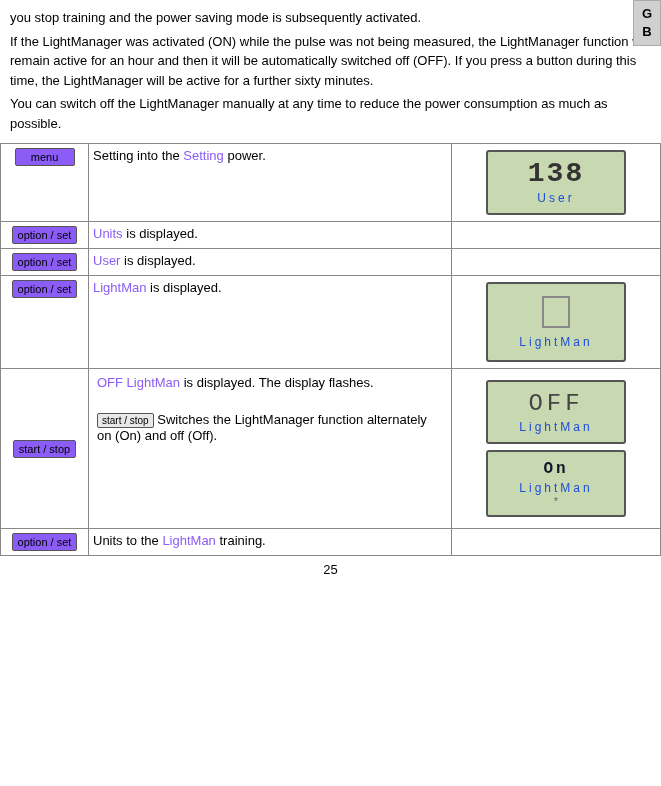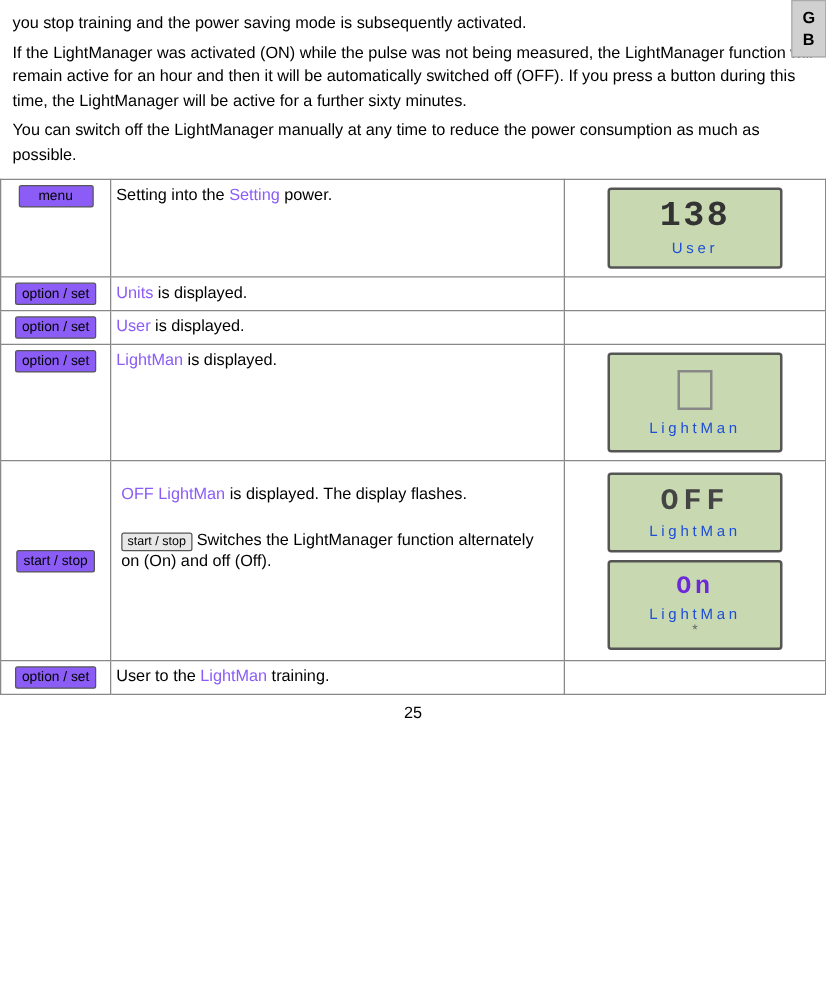--- a/index.html
+++ b/index.html
@@ -175,48 +175,48 @@
         <div style="font-size:22px; color:#444; border:2px solid #888; width:28px; height:32px; margin-bottom:4px;"></div>
         <div class="seg-label">LightMan</div>
       </div>
     </td>
   </tr>
 
   <tr style="height:160px;">
     <td class="col-btn" style="vertical-align:middle;">
       <span class="btn-box">start / stop</span>
     </td>
-    <td class="col-desc" style="vertical-align:top; padding:18px 8px;">
+    <td class="col-desc" style="vertical-align:top; padding:6px 8px;">
       <p>
         <span class="highlight-blue">OFF LightMan</span>
         <span> is displayed. The display flashes.</span>
       </p>
       <p style="margin-top:22px;">
         <span class="btn-small">start / stop</span>
         <span> Switches the LightManager function alternately on (On) and off (Off).</span>
       </p>
     </td>
     <td class="col-img" style="vertical-align:middle; padding:6px 4px;">
       <div class="lcd-box" style="margin-bottom:6px;">
-        <div style="font-size:24px; font-weight:bold; font-family:'Courier New', monospace; color:#444; letter-spacing:4px;">OFF</div>
+        <div style="font-size:24px; font-weight:normal; font-family:'Courier New', monospace; color:#444; letter-spacing:4px;">OFF</div>
         <div class="seg-label">LightMan</div>
       </div>
       <div class="lcd-box">
-        <div style="font-size:20px; font-weight:bold; font-family:'Courier New', monospace; color:#6d28d9; letter-spacing:3px;">On</div>
+        <div style="font-size:16px; font-weight:bold; font-family:'Courier New', monospace; color:#0f172a; letter-spacing:3px;">On</div>
         <div class="seg-label">LightMan</div>
         <div style="font-size:11px; color:#666;">*</div>
       </div>
     </td>
   </tr>
 
   <tr>
     <td class="col-btn">
       <span class="btn-box">option / set</span>
     </td>
     <td class="col-desc">
-      <span>User to the </span><span class="highlight-blue">LightMan</span><span> training.</span>
+      <span>Units to the </span><span class="highlight-blue">LightMan</span><span> training.</span>
     </td>
     <td class="col-img"></td>
   </tr>
 </tbody>
   </table>
 
 <div class="page-num">25</div>
 
 </body></html>

